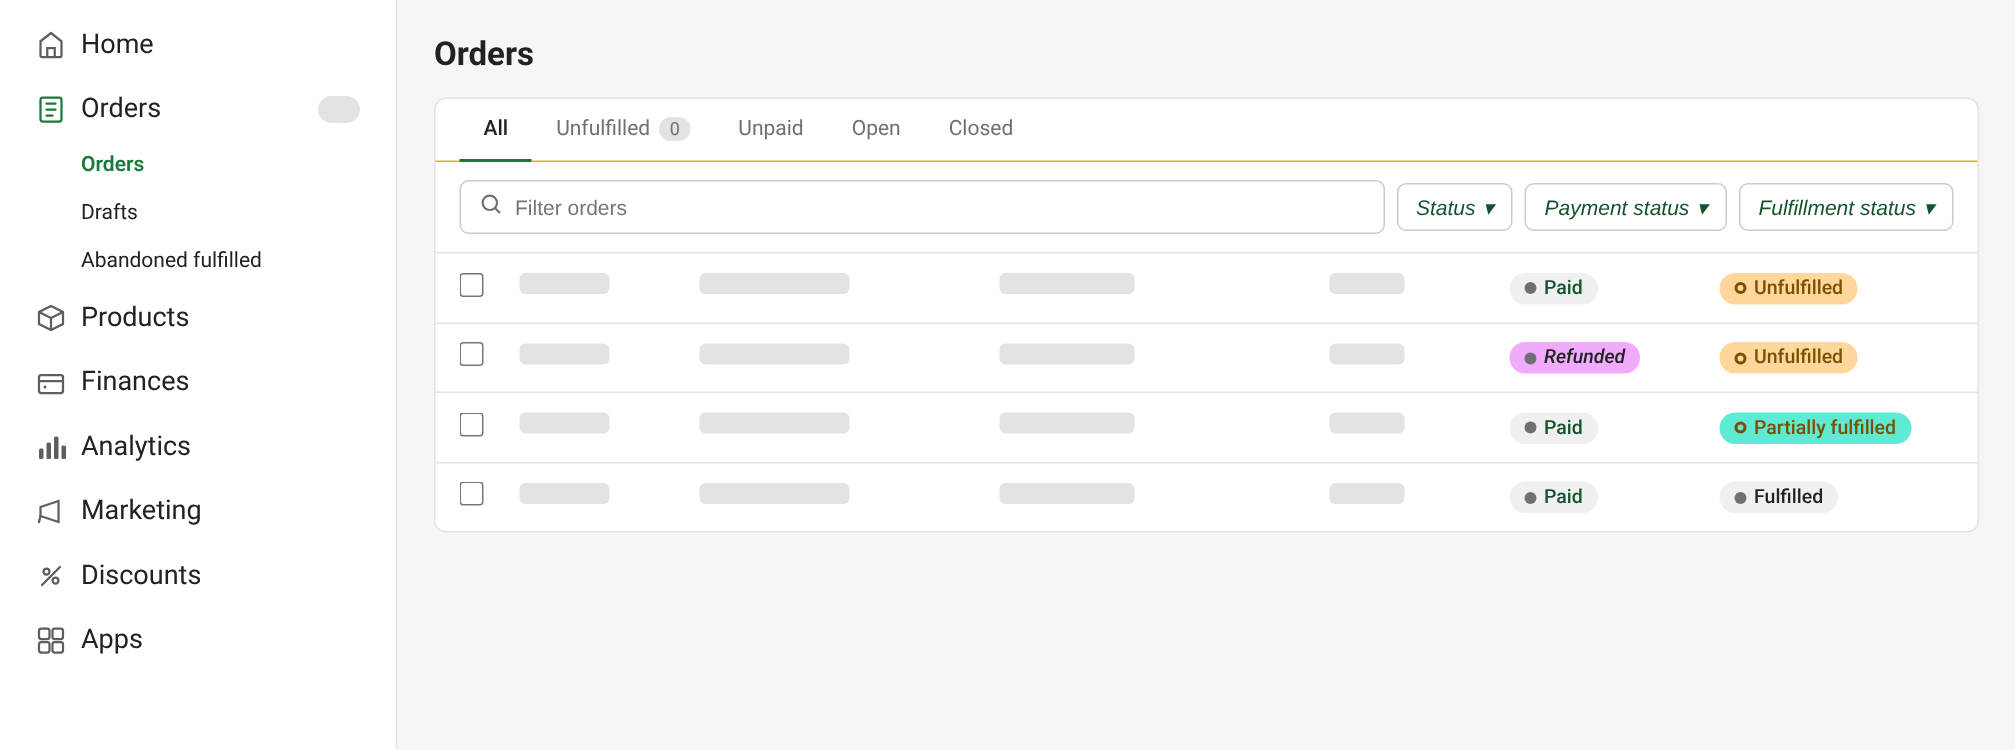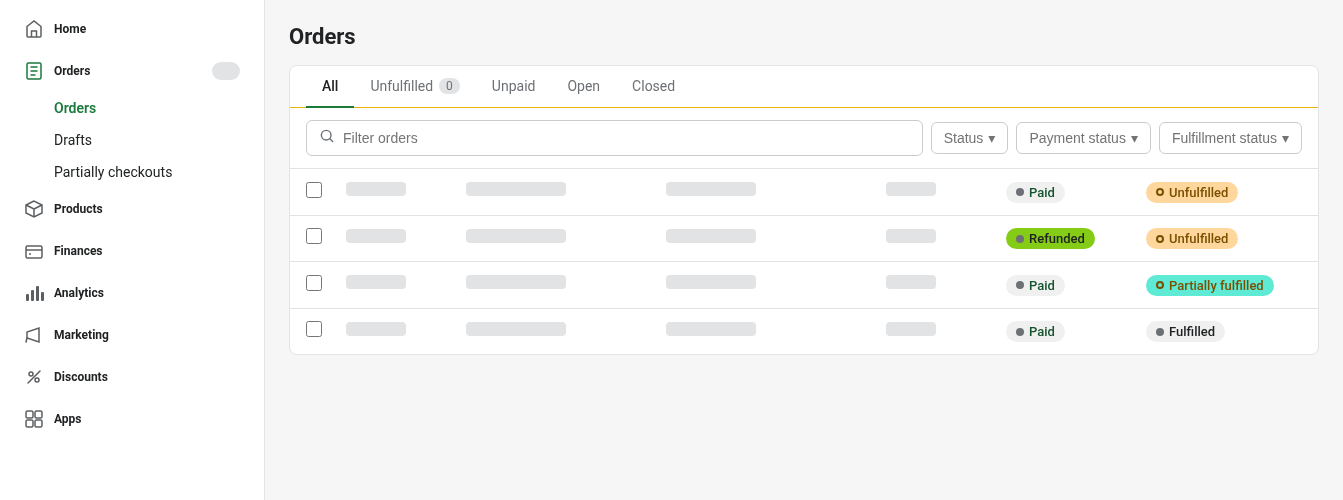--- a/index.html
+++ b/index.html
@@ -22,23 +22,23 @@
       gap: 10px;
       padding: 10px 16px;
       cursor: pointer;
       font-size: 14px;
       color: #202223;
       border-radius: 6px;
       margin: 1px 8px;
     }
     .sidebar-item .icon { width: 20px; height: 20px; display: flex; align-items: center; justify-content: center; flex-shrink: 0; }
     .sidebar-section-label {
-      font-size: 12px;
+      font-size: 18px;
       color: #202223;
-      font-weight: 700;
+      font-weight: 400;
     }
     .sidebar-sub-item {
       display: flex;
       align-items: center;
       padding: 7px 16px 7px 46px;
       cursor: pointer;
       font-size: 14px;
       color: #202223;
       border-radius: 6px;
       margin: 1px 8px;
@@ -124,24 +124,25 @@
       background: transparent;
     }
     .filter-btn {
       display: flex;
       align-items: center;
       gap: 5px;
       border: 1px solid #c9cccf;
       border-radius: 6px;
       padding: 7px 12px;
       font-size: 14px;
-      color: #737373;
+      color: #14532d;
       background: #fff;
       cursor: pointer;
       white-space: nowrap;
+      font-style: italic;
     }
 
     
     .table-header {
       display: grid;
       grid-template-columns: 40px 120px 200px 220px 120px 140px 200px;
       padding: 10px 16px;
       border-bottom: 1px solid #e1e3e5;
       align-items: center;
     }
@@ -178,21 +179,21 @@
       border-radius: 12px;
     }
     .status-dot {
       width: 8px;
       height: 8px;
       border-radius: 50%;
       display: inline-block;
     }
     .badge-paid { background: #f0f0f0; color: #14532d; }
     .badge-paid .status-dot { background: #6d7175; }
-    .badge-refunded { background: #84cc16; color: #202223; }
+    .badge-refunded { background: #f0abfc; color: #202223; font-style: italic; }
     .badge-refunded .status-dot { background: #6d7175; }
 
     .fulfill-badge {
       display: inline-flex;
       align-items: center;
       gap: 5px;
       font-size: 13px;
       font-weight: 500;
       padding: 3px 10px;
       border-radius: 12px;
@@ -250,21 +251,21 @@
     <span style="margin-left:auto; background:#e1e3e5; border-radius:10px; width:28px; height:18px; display:flex; align-items:center; justify-content:center;"></span>
   </div>
 
   <div class="sidebar-sub-item active">
     <span>Orders</span>
   </div>
   <div class="sidebar-sub-item">
     <span>Drafts</span>
   </div>
   <div class="sidebar-sub-item">
-    <span>Partially checkouts</span>
+    <span>Abandoned fulfilled</span>
   </div>
 
   <div class="sidebar-item">
     <span class="icon nav-icon">
       <svg viewBox="0 0 20 20" fill="none" xmlns="http://www.w3.org/2000/svg">
         <path d="M10 2L2 6v8l8 4 8-4V6L10 2z" stroke="#5c5f62" stroke-width="1.5" fill="none"></path>
         <path d="M2 6l8 4m0 0l8-4m-8 4v8" stroke="#5c5f62" stroke-width="1.5"></path>
       </svg>
     </span>
     <span class="sidebar-section-label">Products</span>

